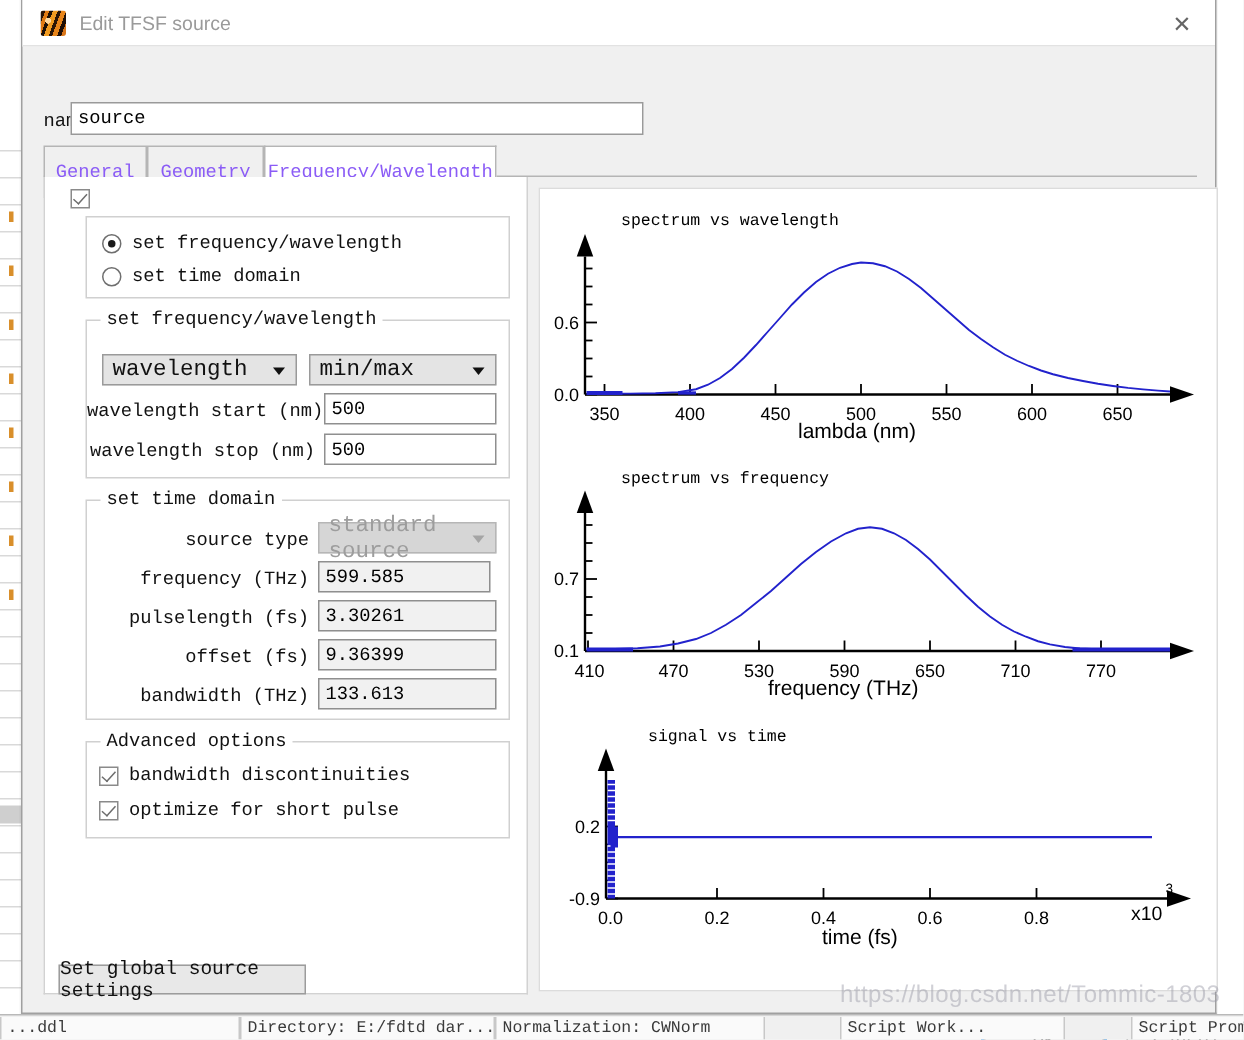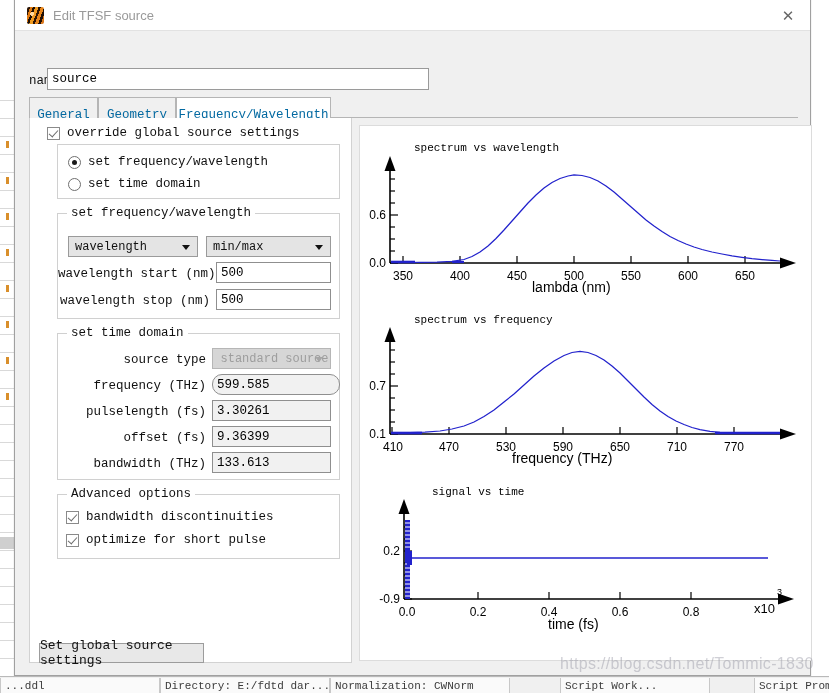--- a/index.html
+++ b/index.html
@@ -81,21 +81,21 @@
   }
 
   
   #tabstrip {
     position:absolute; left:14px; top:66px; width:769px; height:21px;
     border-bottom:1px solid #b5b5b5;
   }
   .tab {
     position:absolute; top:0; height:35px;
     border:1px solid #b5b5b5; background:#f0f0f0;
-    font-size:12.5px; color:#0369a1;
+    font-size:12.5px; color:#8b5cf6;
     display:flex; align-items:center; justify-content:center;
     cursor:pointer; white-space:nowrap;
   }
   .tab.active { background:#ffffff; border-bottom:1px solid #ffffff; }
 
   
   #leftpanel {
     position:absolute; left:14px; top:87px; width:323px; height:545px;
     background:#ffffff; border:1px solid #d2d2d2; border-top:none;
   }
@@ -135,21 +135,21 @@
 
   
   #override-row {
     position:absolute; left:28px; top:95px; z-index:5;
     background:#ffffff; padding:0 4px; display:flex; align-items:center;
   }
 
   
   .combo {
     position:absolute; height:21px; border:1px solid #9a9a9a;
-    background:#e4e4e4; font-size:12px; color:#111;
+    background:#e4e4e4; font-size:15px; color:#111;
     display:flex; align-items:center; padding-left:6px; cursor:pointer;
   }
   .combo .arrow {
     position:absolute; right:7px; top:8px;
     width:0;height:0;border-left:4.5px solid transparent;border-right:4.5px solid transparent;
     border-top:5px solid #111;
   }
   .combo.disabled { background:#d6d6d6; color:#9d9d9d; border-color:#b6b6b6;justify-content:center; }
   .combo.disabled .arrow { border-top-color:#a5a5a5; }
 
@@ -280,21 +280,20 @@
     <div id="tabstrip">
       <div class="tab" style="left:0px;width:69px;">General</div>
       <div class="tab" style="left:69px;width:78px;">Geometry</div>
       <div class="tab active" style="left:147px;width:155px;">Frequency/Wavelength</div>
     </div>
 
     <div id="leftpanel"></div>
 
     <div id="override-row">
       <div class="checkbox checked"></div>
-      <div class="ctl-label">override global source settings</div>
     </div>
 
     <div class="group" style="left:42px;top:113px;width:283px;height:55px;">
       <div class="rb-row" style="left:10px;top:10px;">
         <div class="radio selected"></div>
         <div class="ctl-label">set frequency/wavelength</div>
       </div>
       <div class="rb-row" style="left:10px;top:32px;">
         <div class="radio"></div>
         <div class="ctl-label">set time domain</div>
@@ -323,21 +322,21 @@
     <div class="group" style="left:42px;top:302px;width:283px;height:147px;">
       <div class="legend">set time domain</div>
 
       <div class="field-label" style="left:0px;top:19px;width:148px;">source type</div>
       <div class="combo disabled" style="left:154px;top:14px;width:119px;">
         <span>standard source</span>
         <span class="arrow"></span>
       </div>
 
       <div class="field-label" style="left:0px;top:45px;width:148px;">frequency (THz)</div>
-      <input class="field gray" style="left: 154px; top: 40px; width: 128px; border-radius: 10px;" type="text" value="599.585">
+      <input class="field gray" style="left: 154px; top: 40px; width: 115px;" type="text" value="599.585">
 
       <div class="field-label" style="left:0px;top:71px;width:148px;">pulselength (fs)</div>
       <input class="field gray" style="left: 154px; top: 66px; width: 119px;" type="text" value="3.30261">
 
       <div class="field-label" style="left:0px;top:97px;width:148px;text-align:right;">offset (fs)</div>
       <input class="field gray" style="left: 154px; top: 92px; width: 119px;" type="text" value="9.36399">
 
       <div class="field-label" style="left:0px;top:123px;width:148px;">bandwidth (THz)</div>
       <input class="field gray" style="left: 154px; top: 118px; width: 119px;" type="text" value="133.613">
     </div>
@@ -523,21 +522,21 @@
     </div>
 
     <div id="footer">
       <div id="ok-btn">OK</div>
       <div id="cancel-btn">Cancel</div>
     </div>
 
   </div>
 </div>
 
-<div id="watermark">https://blog.csdn.net/Tommic-1830</div>
+<div id="watermark">https://blog.csdn.net/Tommic-1803</div>
 
 <div id="bottombar">
   <div class="cell" style="left:0px;width:160px;">...ddl</div>
   <div class="cell" style="left:160px;width:170px;">Directory: E:/fdtd dar...</div>
   <div class="cell" style="left:330px;width:180px;">Normalization: CWNorm</div>
   <div class="cell" style="left:560px;width:150px;">Script Work...</div>
   <div class="cell" style="left:710px;width:119px;margin-left:44px;">Script Prompt...</div>
 </div>
 
 </body></html>

